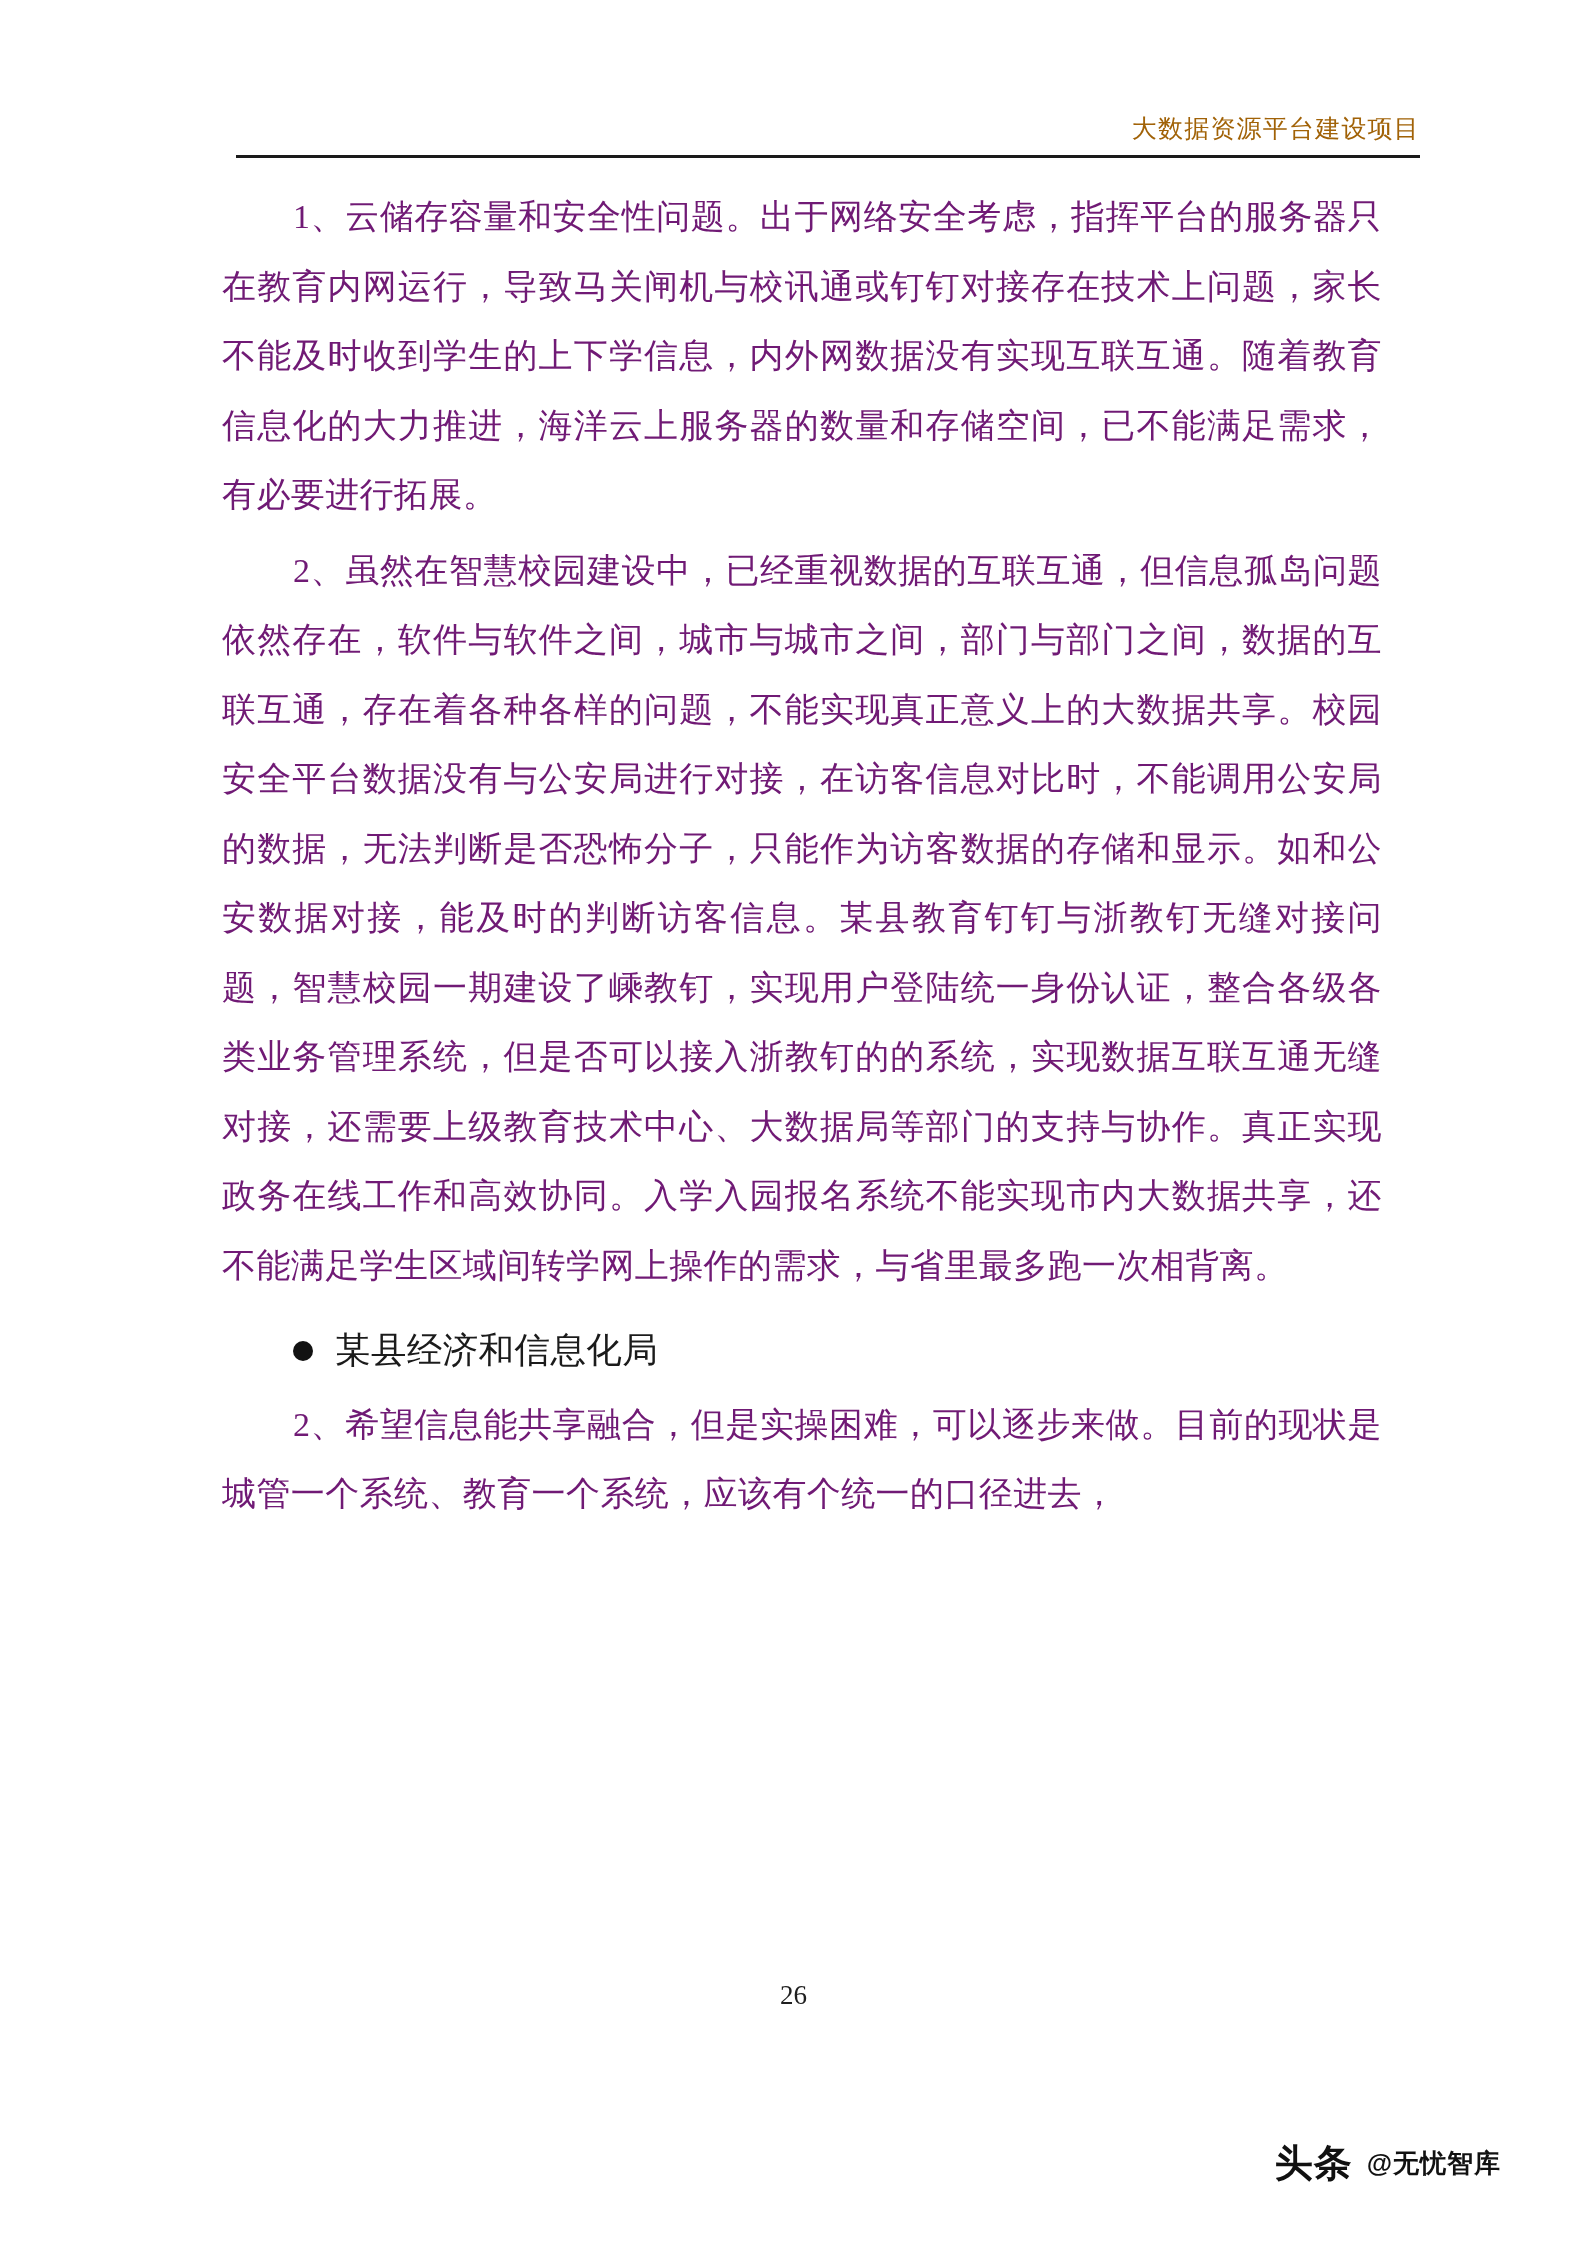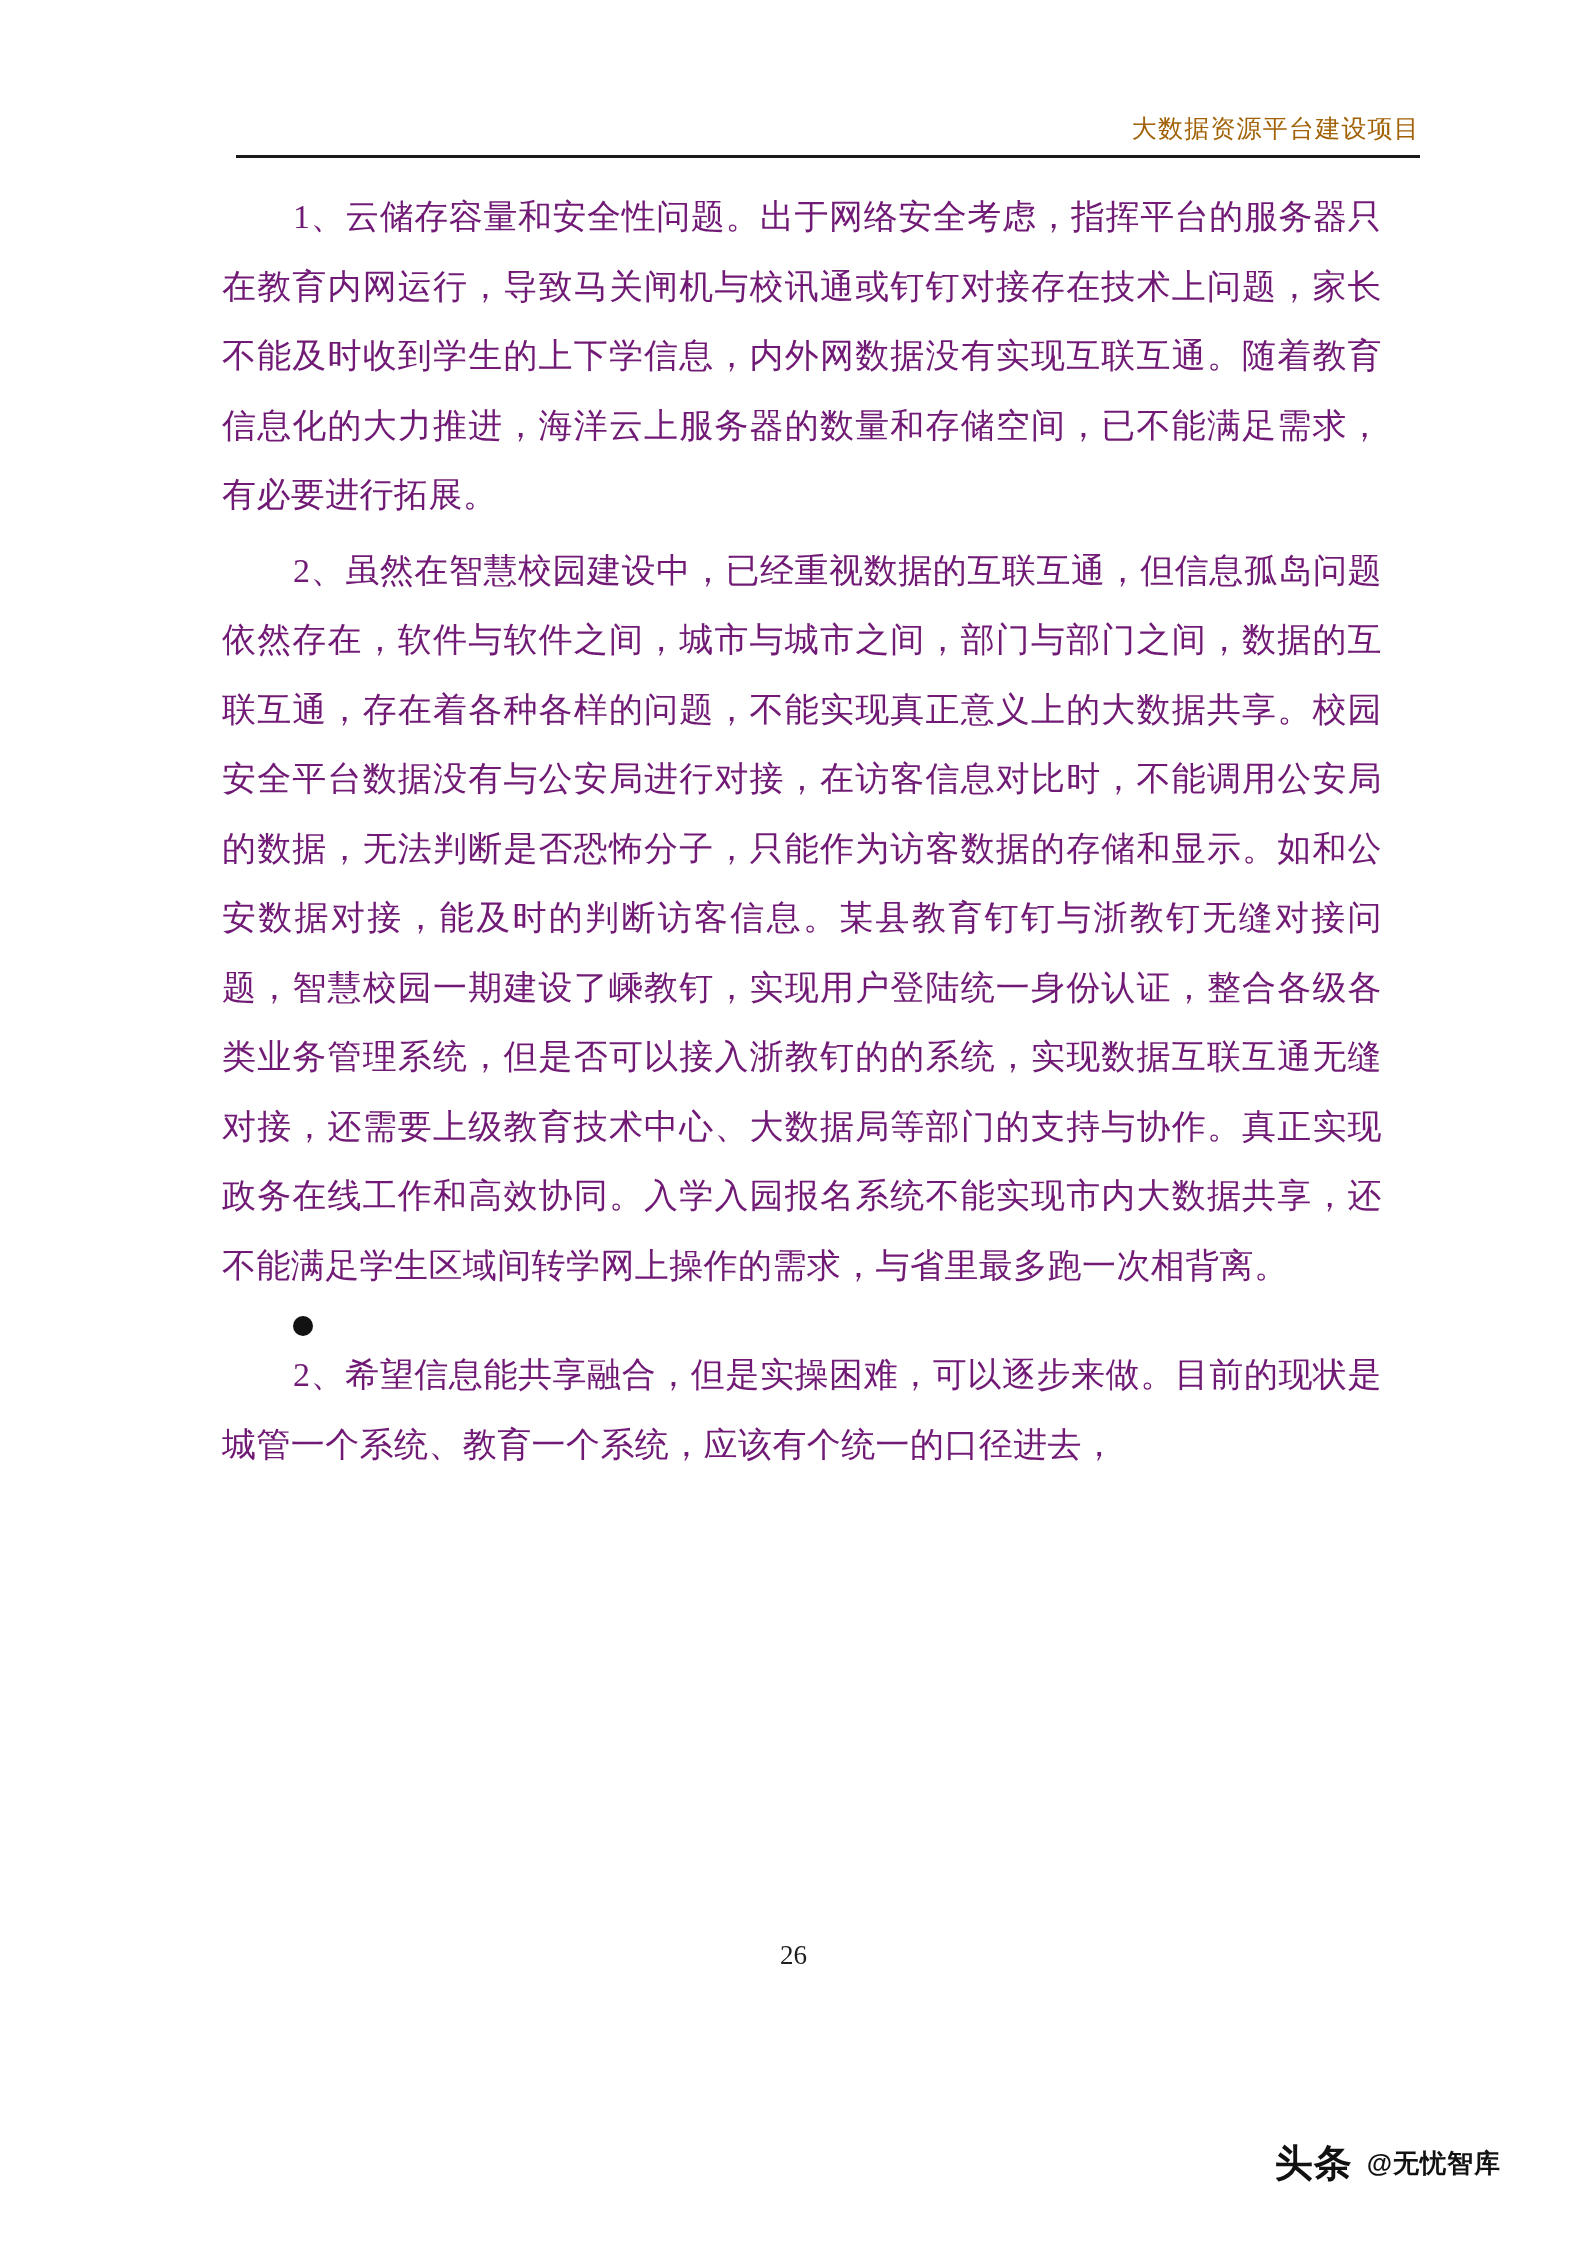--- a/index.html
+++ b/index.html
@@ -96,21 +96,21 @@
 
   .bullet-text {
     display: inline-block;
   }
 
   
   .page-number {
     position: absolute;
     left: 0;
     right: 0;
-    top: 1940px;
+    top: 1980px;
     text-align: center;
     font-size: 27px;
     color: #1f1f1f;
     font-family: "Liberation Serif", "DejaVu Serif", serif;
   }
 
   
   .watermark {
     position: absolute;
     right: 86px;
@@ -147,20 +147,21 @@
   </div>
 
   <div class="body-area">
 
     <p class="para indent">1、云储存容量和安全性问题。出于网络安全考虑，指挥平台的服务器只在教育内网运行，导致马关闸机与校讯通或钉钉对接存在技术上问题，家长不能及时收到学生的上下学信息，内外网数据没有实现互联互通。随着教育信息化的大力推进，海洋云上服务器的数量和存储空间，已不能满足需求，有必要进行拓展。</p>
 
     <p class="para indent">2、虽然在智慧校园建设中，已经重视数据的互联互通，但信息孤岛问题依然存在，软件与软件之间，城市与城市之间，部门与部门之间，数据的互联互通，存在着各种各样的问题，不能实现真正意义上的大数据共享。校园安全平台数据没有与公安局进行对接，在访客信息对比时，不能调用公安局的数据，无法判断是否恐怖分子，只能作为访客数据的存储和显示。如和公安数据对接，能及时的判断访客信息。某县教育钉钉与浙教钉无缝对接问题，智慧校园一期建设了嵊教钉，实现用户登陆统一身份认证，整合各级各类业务管理系统，但是否可以接入浙教钉的的系统，实现数据互联互通无缝对接，还需要上级教育技术中心、大数据局等部门的支持与协作。真正实现政务在线工作和高效协同。入学入园报名系统不能实现市内大数据共享，还不能满足学生区域间转学网上操作的需求，与省里最多跑一次相背离。</p>
 
     <div class="bullet-line">
       <span class="bullet-dot"></span>
+      <span class="bullet-text">某县经济和信息化局</span>
     </div>
 
     <p class="para indent">2、希望信息能共享融合，但是实操困难，可以逐步来做。目前的现状是城管一个系统、教育一个系统，应该有个统一的口径进去，</p>
 
   </div>
 
   <div class="page-number">26</div>
 
   <div class="watermark">
     <span class="wm-brand">头条</span>

